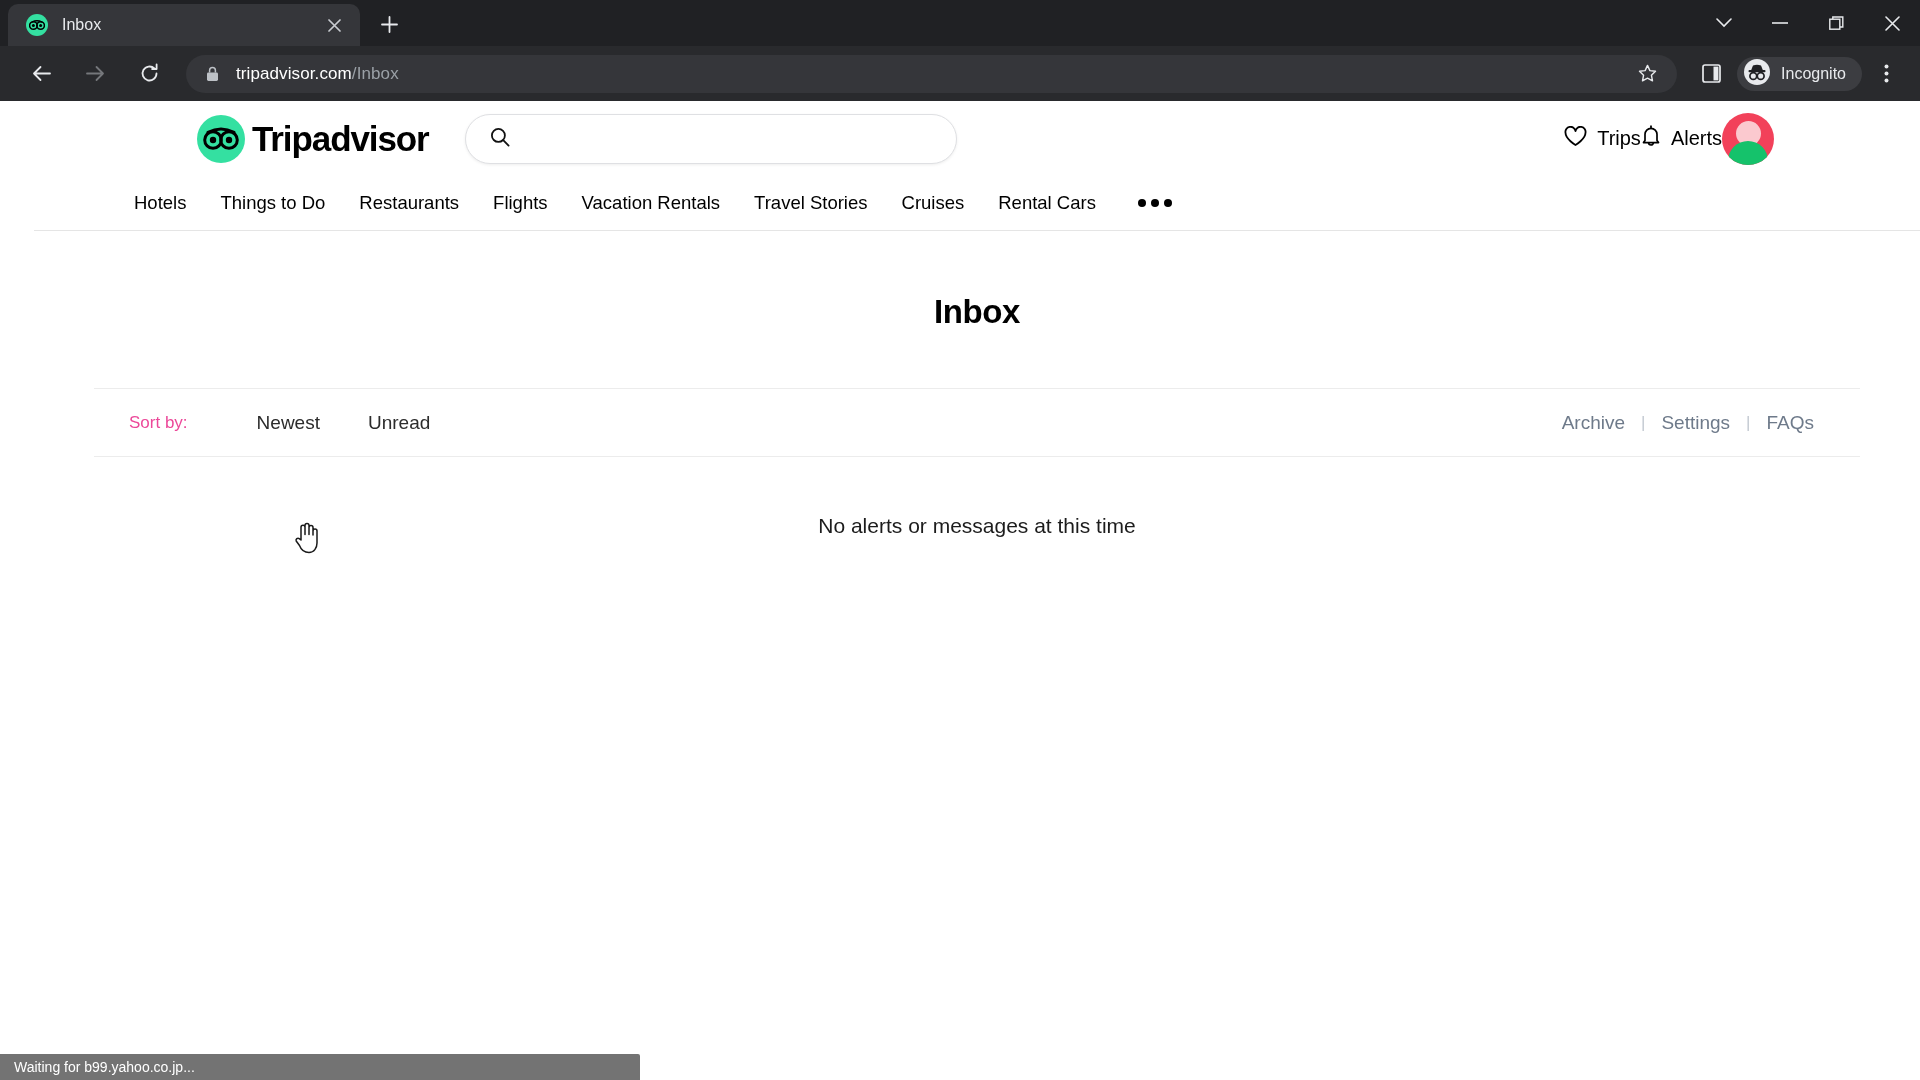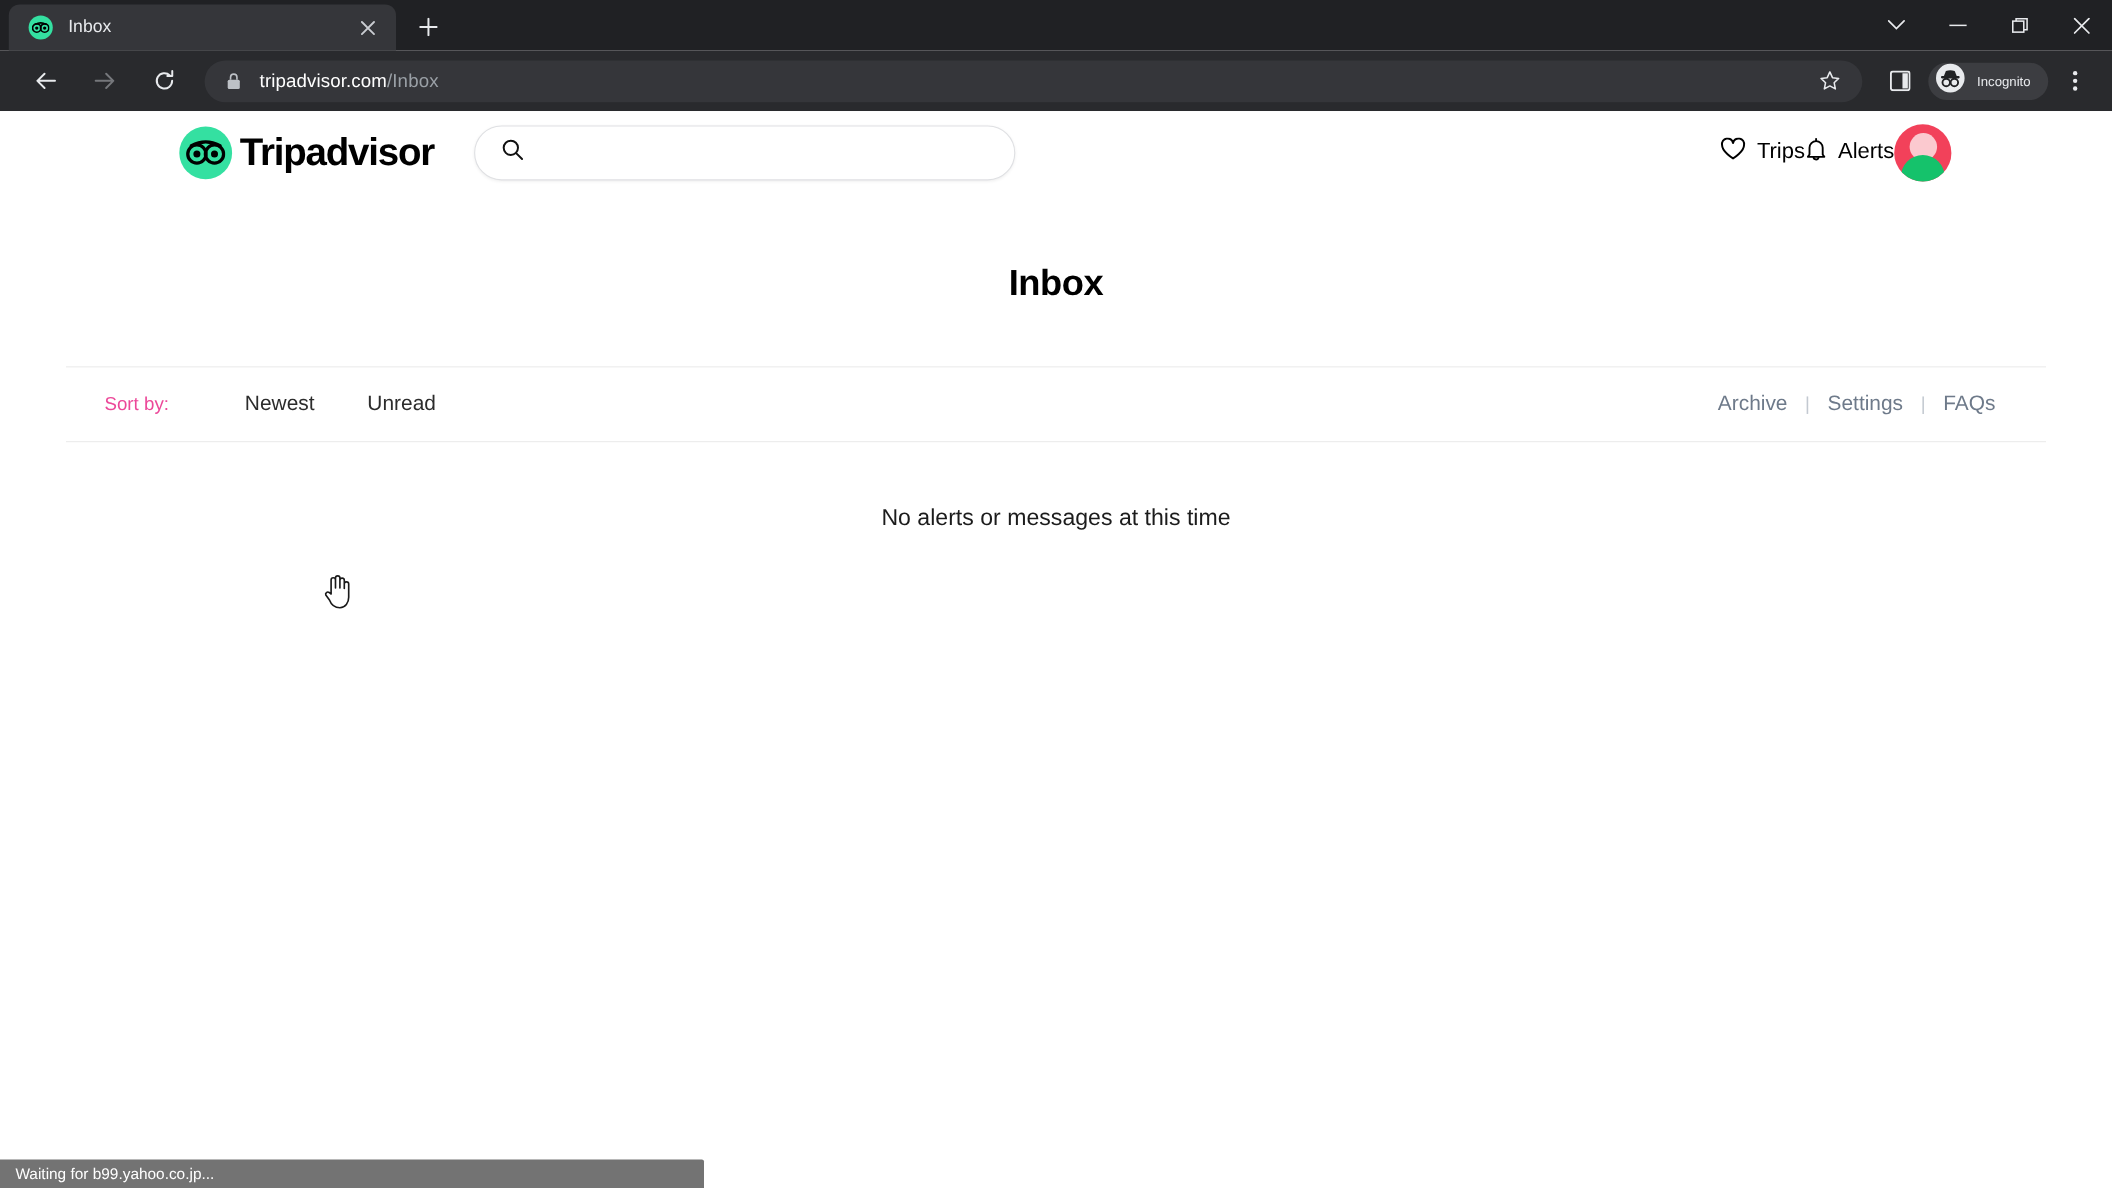--- a/index.html
+++ b/index.html
@@ -82,24 +82,24 @@
   .tb-icon {
     width: 40px; height: 40px; margin-left: 4px;
     display: flex; align-items: center; justify-content: center;
     color: #e8eaed; cursor: pointer;
   }
   .incognito-pill {
     display: flex; align-items: center; gap: 10px;
     background: #3c3d41; border-radius: 18px;
     height: 34px; padding: 0 16px 0 6px; margin-left: 6px; cursor: pointer;
   }
-  .incognito-pill .label { color: #e8eaed; font-size: 12px; text-align: right; }
+  .incognito-pill .label { color: #e8eaed; font-size: 16px; text-align: right; }
 
   
-  .page { background: #fff; height: 979px; position: relative; }
+  .page { background: #fff; height: 979px; position: relative; padding-left: 34px; }
 
   .ta-header {
     height: 75px; display: flex; align-items: center;
     padding: 0 0 0 163px;
   }
   .logo-wrap { display: flex; align-items: center; gap: 7px; }
   .logo-owl {
     width: 48px; height: 48px; border-radius: 50%;
     background: #34e0a1; display: flex;
     align-items: center; justify-content: center;
@@ -367,20 +367,35 @@
           </span>
           <span>Alerts</span>
         </div>
         <div class="avatar">
           <span class="head"></span>
           <span class="body"></span>
         </div>
       </div>
     </div>
 
+    <div class="ta-nav">
+      <span class="nav-link">Hotels</span>
+      <span class="nav-link">Things to Do</span>
+      <span class="nav-link">Restaurants</span>
+      <span class="nav-link">Flights</span>
+      <span class="nav-link">Vacation Rentals</span>
+      <span class="nav-link">Travel Stories</span>
+      <span class="nav-link">Cruises</span>
+      <span class="nav-link">Rental Cars</span>
+      <span class="nav-more">
+          <i></i>
+          <i></i>
+          <i></i>
+        </span>
+    </div>
 
     <div class="page-title">Inbox</div>
 
     <div class="sortbar-wrap">
       <div class="sortbar">
         <span class="sort-label">Sort by:</span>
         <div class="sort-tabs">
           <span class="sort-tab">Newest</span>
           <span class="sort-tab">Unread</span>
         </div>

